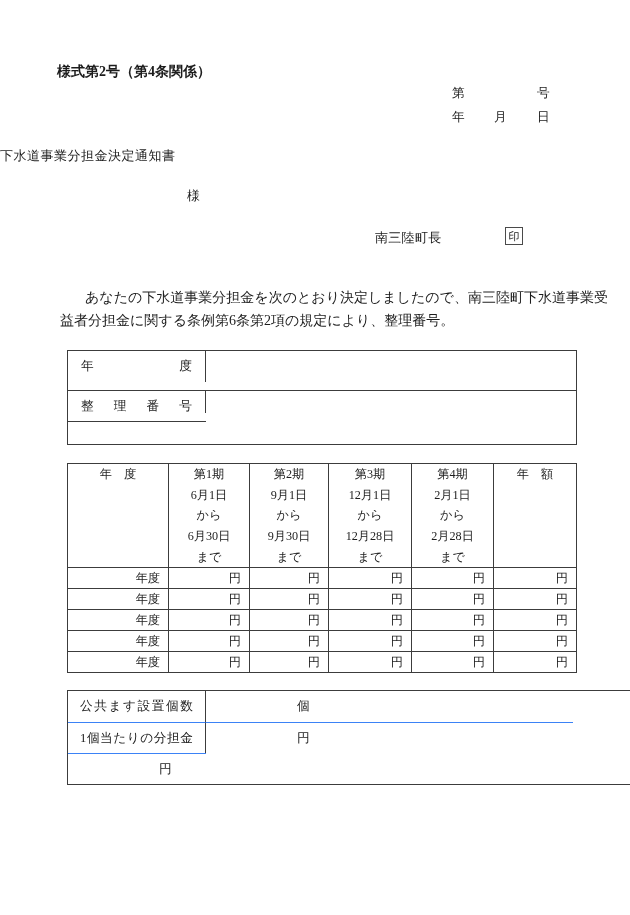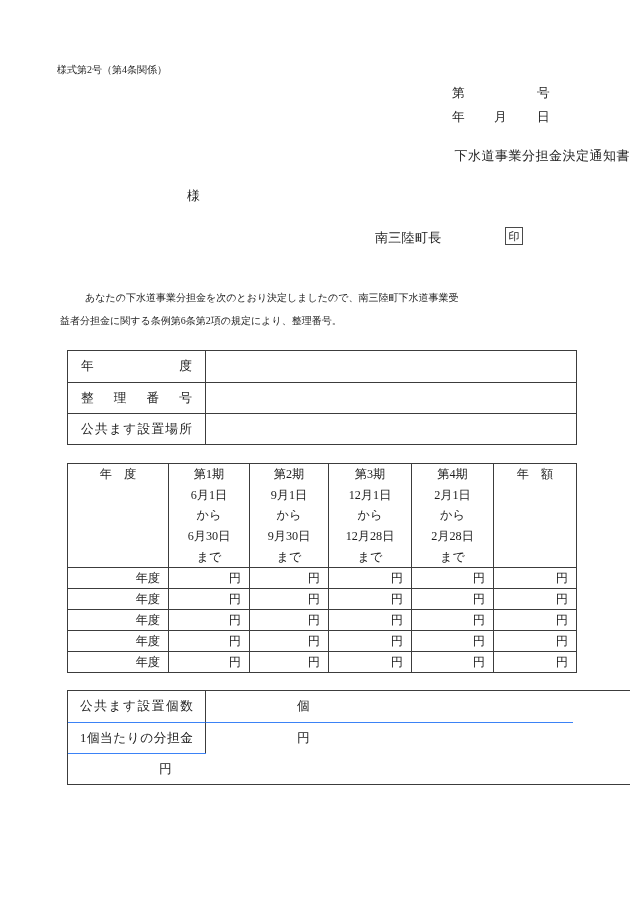--- a/index.html
+++ b/index.html
@@ -4,50 +4,50 @@
 <style>
   * { margin:0; padding:0; box-sizing:border-box; }
   html,body { background:#e8e8e8; }
   .page {
     position:relative; width:630px; height:915px; background:#ffffff;
     font-family:"Liberation Serif","DejaVu Serif",serif;
     color:#1c1c1c; overflow:hidden;
   }
   .abs { position:absolute; white-space:nowrap; }
 
-  .form-meta   { left:57px;  top:63px;  font-size:10px; }
+  .form-meta   { left:57px;  top:63px;  font-size:14px;font-weight:bold; }
   .docno-pre   { left:452px; top:85px;  font-size:12.7px; }
   .docno-suf   { left:537px; top:85px;  font-size:12.7px; }
   .date-y      { left:452px; top:109px; font-size:12.7px; }
   .date-m      { left:494px; top:109px; font-size:12.7px; }
   .date-d      { left:537px; top:109px; font-size:12.7px; }
-  .doc-title   { left:0; top:147px; width:630px; text-align:right; font-size:13px; letter-spacing:0.5px; }
+  .doc-title   { left:0; top:147px; width:630px; text-align:left; font-size:13px; letter-spacing:0.5px; }
   .addressee   { left:187px; top:187px; font-size:13px; }
   .issuer      { left:375px; top:229px; font-size:13px; letter-spacing:0.3px; }
   .seal {
     left:505px; top:227px; width:18px; height:18px;
     border:1px solid #4a4a4a; font-size:11px;
     display:flex; align-items:center; justify-content:center;
   }
-  .body-par { left:60px; top:286px; width:516px; font-size:10px; line-height:23px; white-space:nowrap; }
+  .body-par { left:60px; top:286px; width:516px; font-size:14px; line-height:23px; white-space:nowrap; }
   .body-par .l1 { text-indent:25px; }
 
   
   .cell { overflow:hidden; }
   .jl { text-align:justify; text-align-last:justify; }
 
   
   .t1 {
     left:67px; top:350px; width:510px; height:95px;
     border:1px solid #3c3c3c;
     display:grid; grid-template-columns:138px 370px; grid-template-rows:repeat(3,31px);
     font-size:12.7px;
   }
   .t1 .cell { line-height:30px; }
-  .t1 .cell:nth-child(n+3) { border-top:1px solid #3c3c3c; }
+  .t1 .cell:nth-child(n+3) { border-top:1px solid #3c3c3c;margin-top:8px; }
   .t1 .lbl { border-right:1px solid #3c3c3c; padding:0 13px; }
 
   
   .t2 {
     left:67px; top:463px; width:510px; height:210px;
     border:1px solid #3c3c3c;
     display:grid;
     grid-template-columns:100px 81px 79px 83px 82px 83px;
     grid-template-rows:103px repeat(5,21px);
     font-size:12.2px;
@@ -95,21 +95,20 @@
   <div class="abs body-par">
     <div class="l1">あなたの下水道事業分担金を次のとおり決定しましたので、南三陸町下水道事業受</div>
     <div class="l2">益者分担金に関する条例第6条第2項の規定により、整理番号。</div>
   </div>
 
   <div class="abs t1">
     <div class="cell lbl jl">年度</div>
     <div class="cell val"></div>
     <div class="cell lbl jl">整理番号</div>
     <div class="cell val"></div>
-    <div class="cell lbl jl">公共ます設置場所</div>
     <div class="cell val"></div>
   </div>
 
   <div class="abs t2">
     <div class="cell hc">
       <div>年　度</div>
     </div>
     <div class="cell hc">
       <div>第1期</div>
       <div>6月1日</div>

